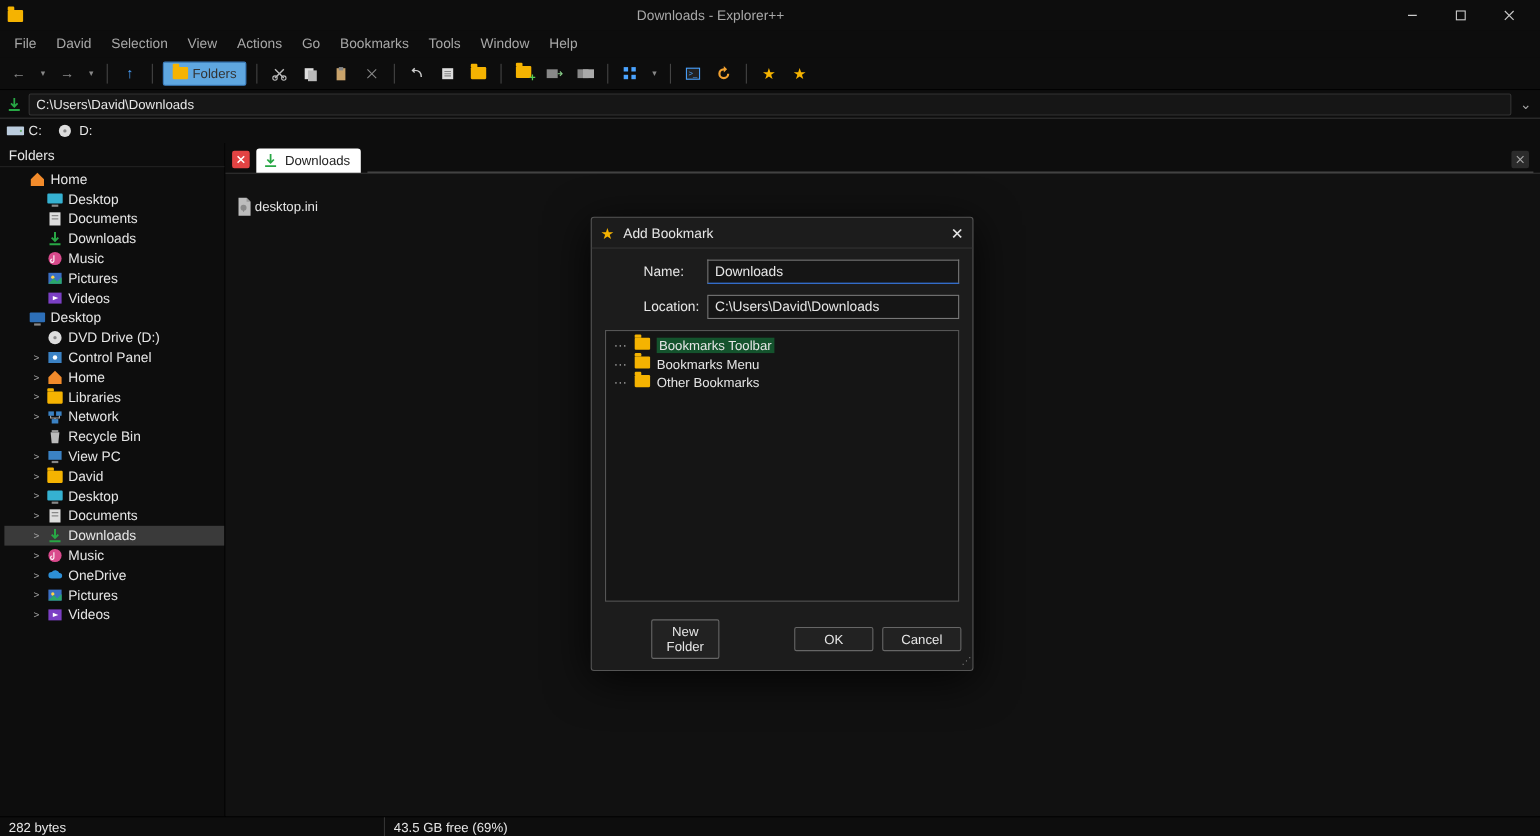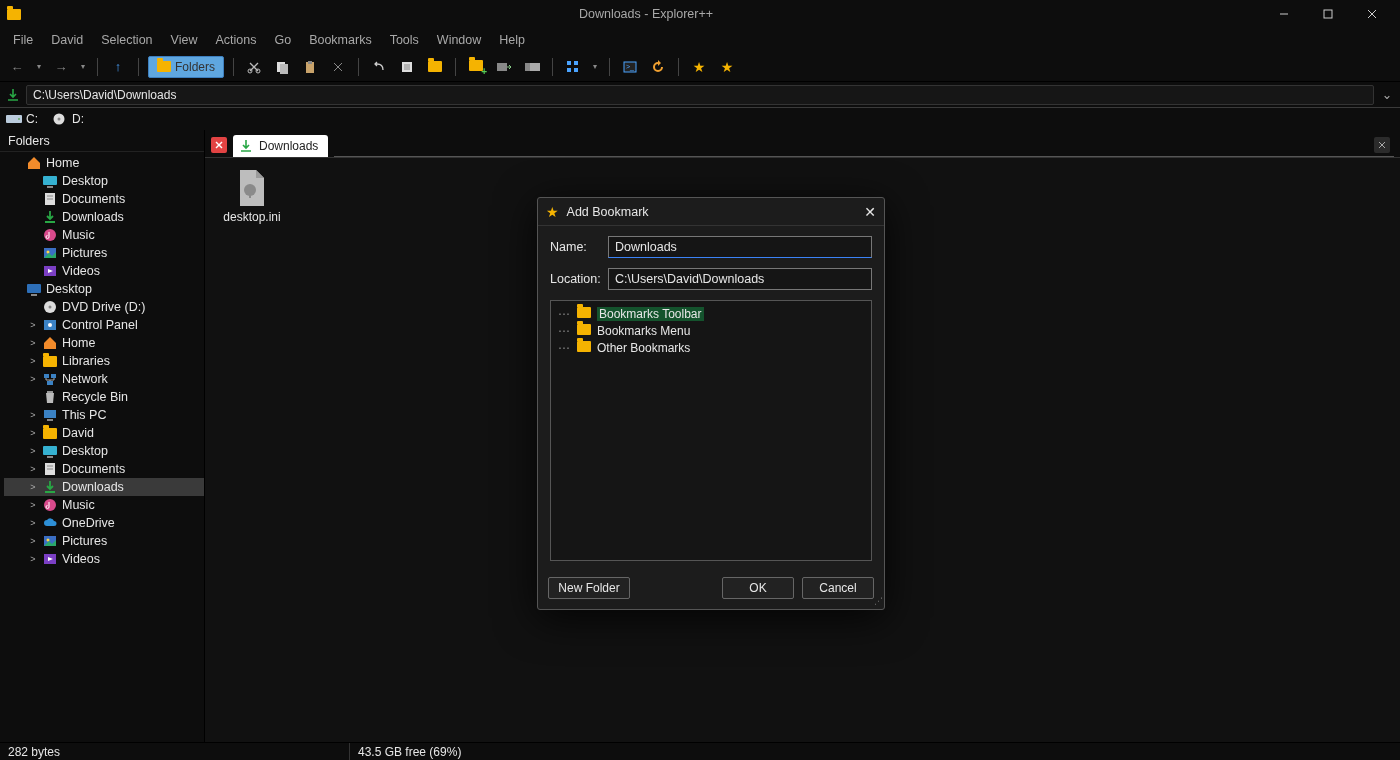--- a/index.html
+++ b/index.html
@@ -58,45 +58,45 @@
   
   .content{flex:1;background:var(--bg);display:flex;flex-direction:column;}
   .tabstrip{height:28px;display:flex;align-items:flex-end;padding:0 6px;gap:6px;background:var(--panel);border-bottom:1px solid #333;}
   .closeprev{width:16px;height:16px;background:var(--red);border-radius:2px;display:flex;align-items:center;justify-content:center;margin-bottom:4px;}
   .tab{height:22px;background:#fff;color:#222;border-radius:3px 3px 0 0;display:flex;align-items:center;padding:0 10px 0 6px;gap:6px;font-size:12px;margin-bottom:0;}
   .tabstrip::after{content:"";flex:1;border-bottom:1px solid #555;margin-bottom:0;}
   .tab-x{margin-left:auto;width:16px;height:16px;display:flex;align-items:center;justify-content:center;color:#666;background:#2b2b2b;border-radius:2px;position:absolute;right:10px;bottom:4px;}
   
   .tabstrip{position:relative;}
   .files{flex:1;position:relative;padding:10px;}
-  .fileitem{width:74px;display:flex;flex-direction:column;align-items:center;gap:2px;color:var(--text);font-size:12px;}
+  .fileitem{width:74px;display:flex;flex-direction:row;align-items:center;gap:2px;color:var(--text);font-size:12px;}
   .fileicon{width:32px;height:40px;}
 
   
   .statusbar{height:18px;background:var(--panel);display:flex;align-items:center;color:var(--text);font-size:12px;border-top:1px solid #000;}
   .statusbar .cell{padding:0 8px;border-right:1px solid #333;height:100%;display:flex;align-items:center;}
   .statusbar .cell.c1{width:700px;} .statusbar .cell.c2{width:350px;} .statusbar .cell.c3{flex:1;border-right:none;}
 
   
   .modal{position:absolute;left:537px;top:197px;width:348px;height:413px;background:#1c1c1c;border:1px solid #555;border-radius:3px;box-shadow:0 8px 40px rgba(0,0,0,.8);display:flex;flex-direction:column;}
   .modal-title{height:28px;display:flex;align-items:center;padding:0 8px;gap:8px;border-bottom:1px solid #333;}
   .modal-title .x{margin-left:auto;font-size:14px;}
   .modal-body{flex:1;padding:10px 12px 8px;display:flex;flex-direction:column;gap:10px;}
   .mrow{display:flex;align-items:center;gap:8px;}
-  .mrow label{width:50px;}
+  .mrow label{width:50px;margin-left:35px;}
   .minput{flex:1;background:#151515;border:1px solid #777;color:var(--text);padding:3px 6px;font-size:12.5px;}
   .minput.focus{border-bottom:1px solid #3b82f6;}
   .mtree{flex:1;border:1px solid #555;background:#151515;padding:4px 6px;overflow:auto;min-height:240px;}
   .mt-item{display:flex;align-items:center;gap:6px;height:17px;font-size:12px;}
   .mt-item .lead{width:14px;display:flex;justify-content:center;color:#888;}
   .mt-item .fld{color:var(--yellow);}
   .mt-item.sel span.lbl{background:#14532d;padding:0 2px;}
   .modal-foot{display:flex;align-items:center;gap:8px;padding:8px 10px 10px;}
   .mbtn{background:#222;border:1px solid #666;color:var(--text);padding:3px 0;width:72px;text-align:center;border-radius:2px;font-size:12px;}
-  .mbtn.wide{width:82px;}
+  .mbtn.wide{width:62px;margin-left:44px;}
   .spacer{flex:1;}
   .grip{position:absolute;right:3px;bottom:3px;color:#777;font-size:9px;letter-spacing:-2px;}
 
   
   .i-folder{width:14px;height:11px;background:var(--yellow);border-radius:1px;position:relative;display:inline-block;}
   .i-folder::before{content:"";position:absolute;top:-3px;left:0;width:6px;height:3px;background:var(--yellow);border-radius:1px 1px 0 0;}
   .arrow{font-size:13px;}
 </style>
 </head>
 <body>
@@ -438,21 +438,21 @@
         </div>
         <div class="tnode">
           <span class="tspacer" style="width:20px"></span>
           <span class="twisty">&gt;</span>
           <span class="ticon">
             <svg width="16" height="16">
               <rect x="2" y="3" width="12" height="8" fill="#3b82c4"></rect>
               <rect x="5" y="12" width="6" height="2" fill="#888"></rect>
             </svg>
           </span>
-          <span class="tlabel">This PC</span>
+          <span class="tlabel">View PC</span>
         </div>
         <div class="tnode">
           <span class="tspacer" style="width:20px"></span>
           <span class="twisty">&gt;</span>
           <span class="ticon">
             <span class="i-folder"></span>
           </span>
           <span class="tlabel">David</span>
         </div>
         <div class="tnode">

